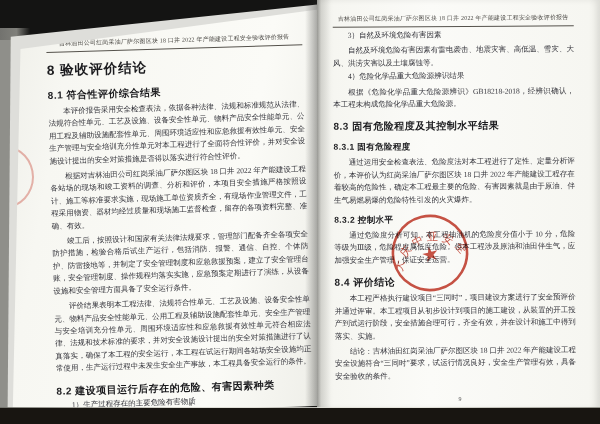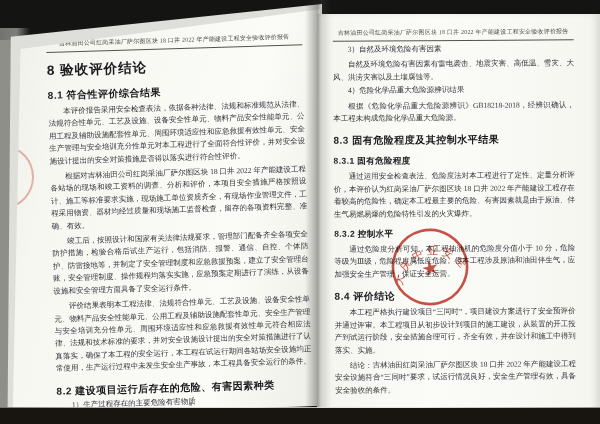--- a/index.html
+++ b/index.html
@@ -23,21 +23,21 @@
     clip-path:polygon(1.5% 8%, 100% 0%, 100% 98%, 0.5% 100%); }
 
   
   .page-left { position:absolute; left:8px; top:6px; width:312px; height:410px;
     background:linear-gradient(100deg,#efefe9 0%, #f7f7f2 18%, #fbfbf7 70%, #eeeee8 100%);
     clip-path:polygon(4% 10.5%, 100% 0.8%, 100% 97.5%, 1.5% 100%); overflow:hidden; }
   .page-left-inner { position:absolute; left:0; top:0; width:100%; height:100%;
     padding:30px 14px 10px 42px; transform:rotate(-1.7deg); transform-origin:55% 40%; }
 
   
-  .page-right { position:absolute; left:317px; top:14px; width:283px; height:409px;
+  .page-right { position:absolute; left:317px; top:0; width:283px; height:409px;
     background:linear-gradient(90deg,#e9e9e3 0%, #f6f6f1 6%, #fbfbf8 40%, #f6f6f1 96%, #ececE6 100%);
     overflow:hidden; box-shadow:inset -3px 0 6px rgba(0,0,0,.08); }
   .page-right-inner { position:absolute; left:0; top:0; width:100%; height:100%;
     padding:14px 25px 10px 17px; transform:rotate(-0.4deg); }
 
   
   .spine { position:absolute; left:305px; top:0; width:26px; height:412px;
     background:linear-gradient(90deg, rgba(0,0,0,0) 0%, rgba(40,40,38,.38) 48%, rgba(90,90,85,.18) 62%, rgba(0,0,0,0) 100%); }
 
   

